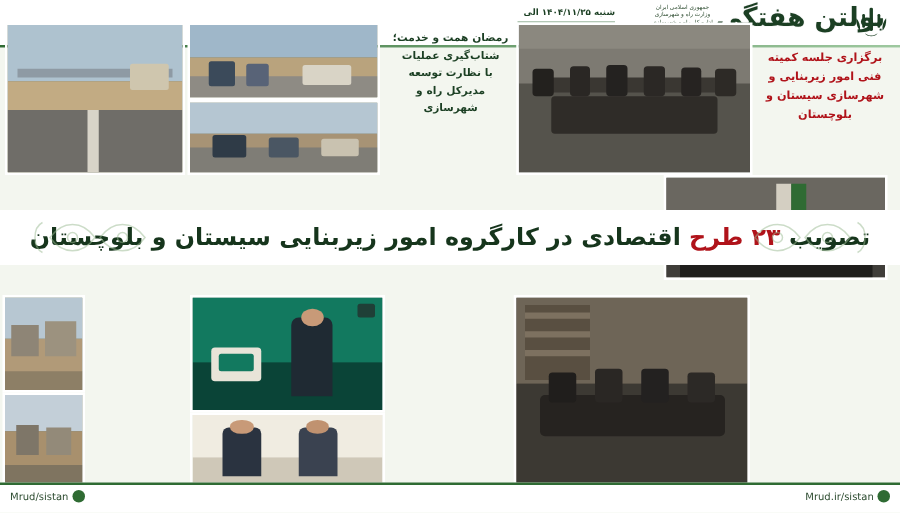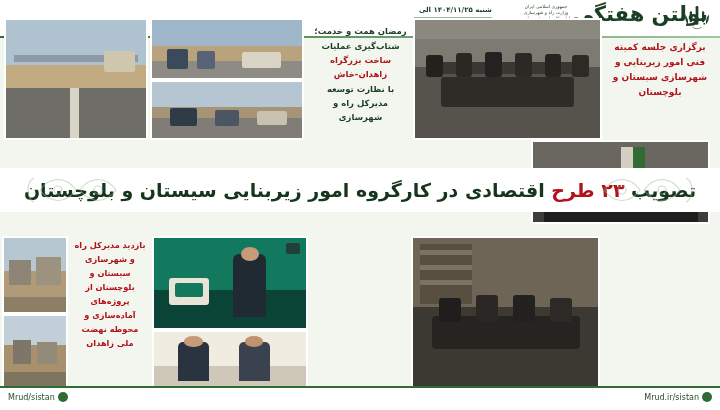--- a/index.html
+++ b/index.html
@@ -133,24 +133,23 @@
       <div style="position:absolute;left:6%;top:30%;width:9%;height:18%;background:#23211e;border-radius:3px;"></div>
       <div style="position:absolute;left:22%;top:28%;width:9%;height:20%;background:#2a2724;border-radius:3px;"></div>
       <div style="position:absolute;left:38%;top:27%;width:9%;height:21%;background:#242220;border-radius:3px;"></div>
       <div style="position:absolute;left:54%;top:28%;width:9%;height:20%;background:#2b2825;border-radius:3px;"></div>
       <div style="position:absolute;left:70%;top:29%;width:9%;height:19%;background:#262321;border-radius:3px;"></div>
       <div style="position:absolute;left:85%;top:30%;width:9%;height:18%;background:#2d2a26;border-radius:3px;"></div>
       <div style="position:absolute;left:0;top:0;width:100%;height:16%;background:#8b887f;"></div>
     </div>
   </div>
 
-  <div class="cap" style="top:24px;right:312px;width:95px;height:100px;font-size:8.5px;line-height:14px;display:flex;flex-direction:column;justify-content:space-between;">
+  <div class="cap" style="top:24px;right:312px;width:95px;height:100px;font-size:8.5px;line-height:14px;display:flex;flex-direction:column;justify-content:flex-start;">
     <div>رمضان همت و خدمت؛</div>
     <div>شتاب‌گیری عملیات</div>
-    <div style="color:#b0131a;">ساخت بزرگراه زاهدان-خاش</div>
     <div>با نظارت توسعه مدیرکل راه و شهرسازی</div>
   </div>
 
   <div class="tile" style="top:18px;right:416px;width:150px;height:58px;border:2px solid #ffffff;">
     <div class="photo" style="inset:0;">
       <div class="sky" style="background:#9fb7c9;"></div>
       <div class="ground" style="background:#b9a37d;"></div>
       <div style="position:absolute;left:0;bottom:0;width:100%;height:30%;background:#8e8b84;"></div>
       <div style="position:absolute;left:10%;bottom:16%;width:14%;height:34%;background:#3b4a5a;border-radius:2px;"></div>
       <div style="position:absolute;left:30%;bottom:16%;width:12%;height:30%;background:#586377;border-radius:2px;"></div>
@@ -249,21 +248,20 @@
     <div class="photo" style="inset:0;background:#e7e3d8;">
       <div style="position:absolute;left:0;right:0;top:0;height:60%;background:#f0ece1;"></div>
       <div style="position:absolute;left:0;right:0;bottom:0;height:40%;background:#cfc8b8;"></div>
       <div style="position:absolute;left:16%;top:18%;width:20%;height:70%;background:#2a3340;border-radius:5px 5px 0 0;"></div>
       <div style="position:absolute;left:20%;top:8%;width:12%;height:18%;background:#c89a78;border-radius:50%;"></div>
       <div style="position:absolute;left:56%;top:18%;width:20%;height:70%;background:#3a4250;border-radius:5px 5px 0 0;"></div>
       <div style="position:absolute;left:60%;top:8%;width:12%;height:18%;background:#c09270;border-radius:50%;"></div>
     </div>
   </div>
 
-  <div class="cap cap-red" style="top:244px;right:572px;width:76px;height:100px;font-size:8.2px;line-height:14px;display:flex;align-items:center;justify-content:center;">بازدید مدیرکل راه و شهرسازی سیستان و بلوچستان از پروژه‌های آماده‌سازی و محوطه نهضت ملی زاهدان</div>
 
   <div class="tile" style="top:236px;right:652px;width:62px;height:74px;border:2px solid #ffffff;">
     <div class="photo" style="inset:0;">
       <div class="sky" style="background:#b7c7d2;height:44%;"></div>
       <div class="ground" style="background:#b19a78;height:56%;"></div>
       <div style="position:absolute;left:8%;top:30%;width:36%;height:34%;background:#8e8576;"></div>
       <div style="position:absolute;left:52%;top:26%;width:40%;height:38%;background:#9c927f;"></div>
       <div style="position:absolute;left:0;bottom:0;width:100%;height:20%;background:#8d7f66;"></div>
     </div>
   </div>

